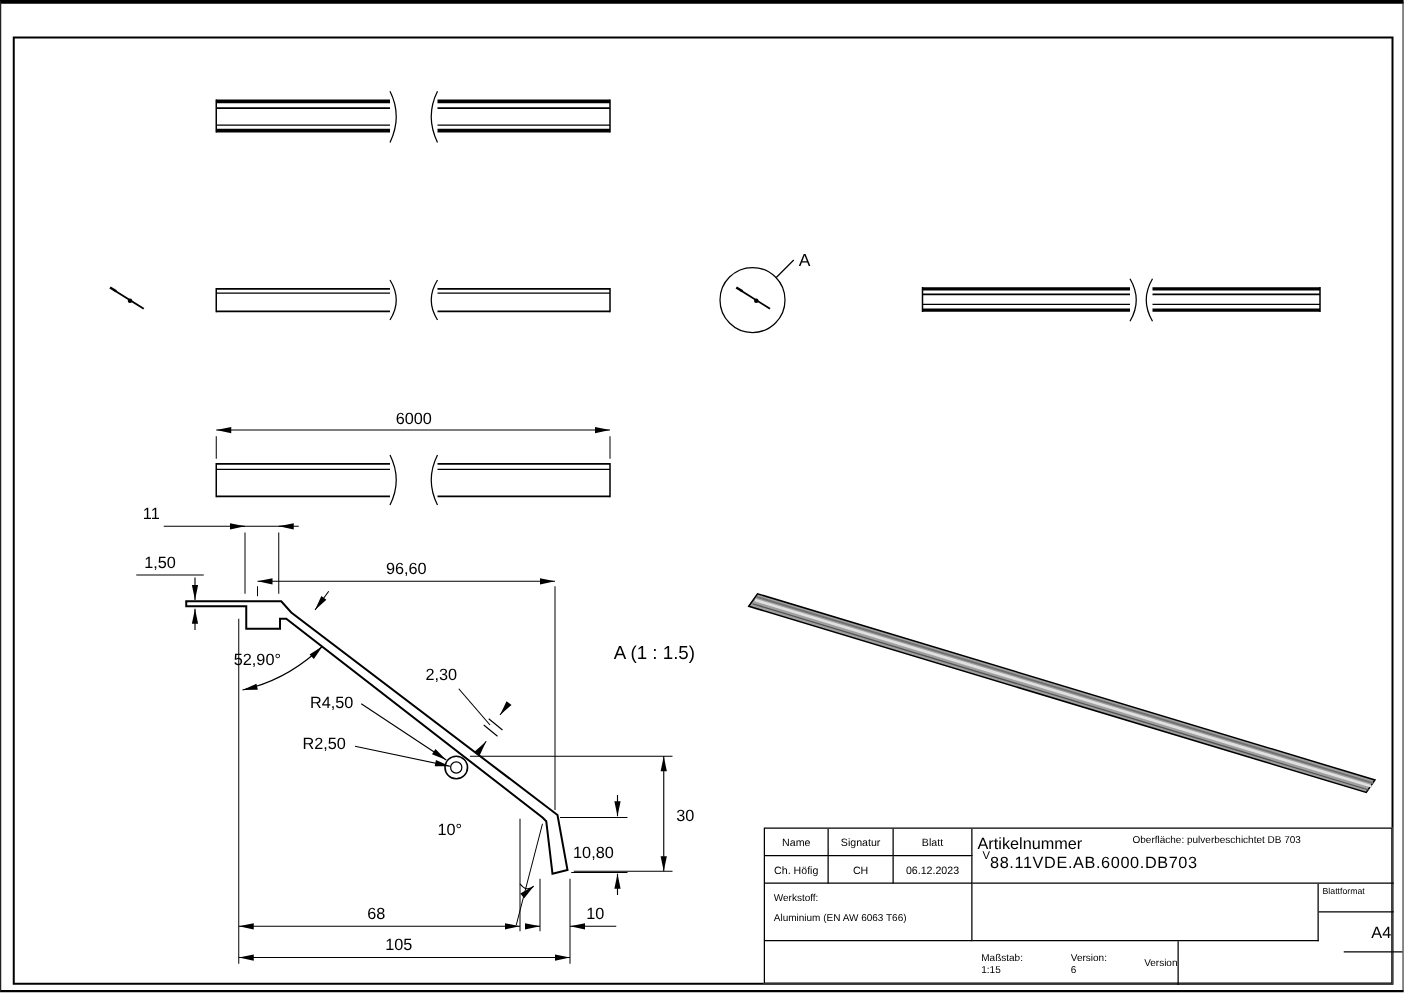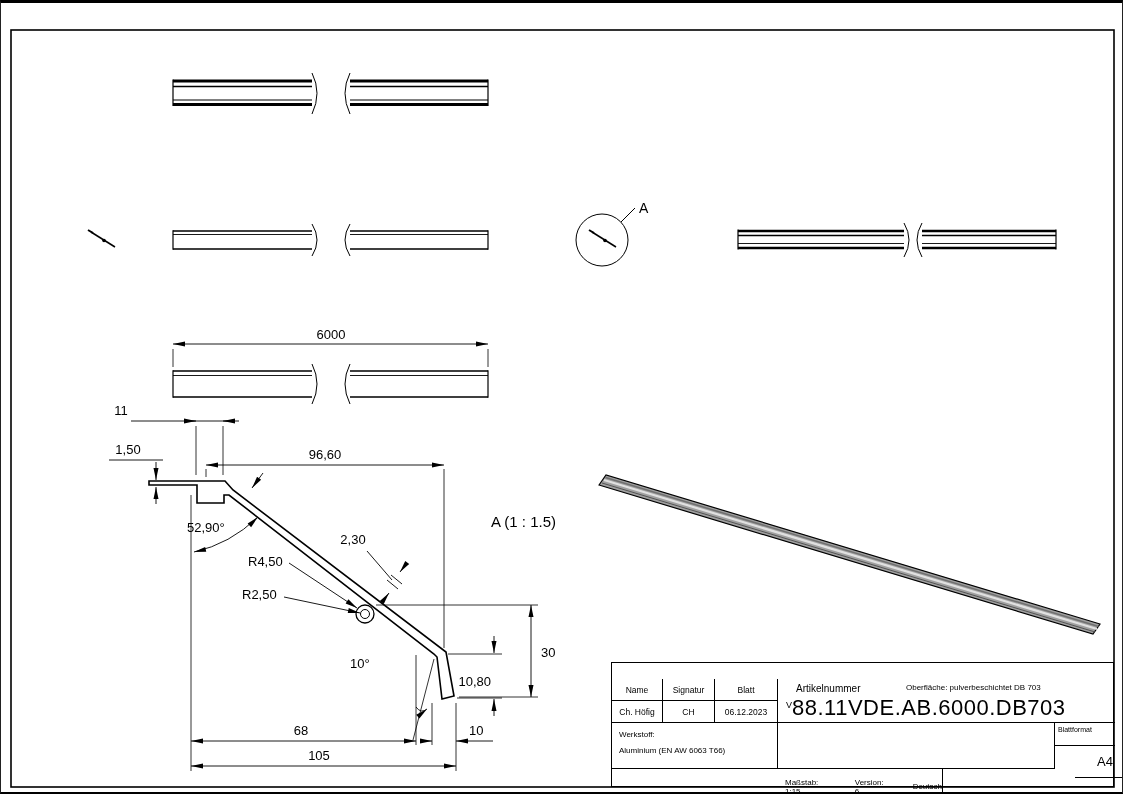--- a/index.html
+++ b/index.html
@@ -9,27 +9,27 @@
     border-top:3px solid #000; border-bottom:2px solid #000;
     border-left:1px solid #222; border-right:1px solid #222;
     overflow:hidden;
   }
   .sheet > svg { position:absolute; left:0; top:0; }
   svg text.t { fill:#000; stroke:none; font-family:"Liberation Sans", sans-serif; }
 
   
   .tb { position:absolute; left:610px; top:659px; width:503px; height:125px;
         border:1px solid #000; background:#fff; }
-  .tb .cell { position:absolute; font-size:8.5px; color:#000;margin-top:16px; }
+  .tb .cell { position:absolute; font-size:8.5px; color:#000; }
   .br { border-right:1px solid #000; }
   .bb { border-bottom:1px solid #000; }
   .cc { display:flex; align-items:center; justify-content:center; }
   .cl { display:flex; align-items:center; padding-left:7px; }
   .pnp { font-size:9px; vertical-align:7px; }
-  .pn  { font-size:22px; letter-spacing:0.5px; }
+  .pn  { font-size:13px; letter-spacing:0.5px; }
 </style>
 </head>
 <body>
 
 <div class="sheet">
 
 <svg width="1123" height="794" viewBox="0 0 1123 794">
   <defs>
     <marker id="arr" markerUnits="userSpaceOnUse" markerWidth="13" markerHeight="7" refX="12.5" refY="3.5" orient="auto-start-reverse">
       <path d="M0.5,1 L12.5,3.5 L0.5,6 Z" fill="#000"></path>
@@ -174,21 +174,21 @@
     </g>
   </g>
 </svg>
 
 <div class="tb">
   <div class="cell cc br bb" style="left:0;top:0;width:51px;height:22px">Name</div>
   <div class="cell cc br bb" style="left:51px;top:0;width:52px;height:22px">Signatur</div>
   <div class="cell cc br bb" style="left:103px;top:0;width:63px;height:22px">Blatt</div>
 
   <div class="cell bb" style="left:166px;top:0;width:337px;height:44px">
-    <span style="position:absolute;left:18px;top:4px;font-size:10px">Artikelnummer</span>
+    <span style="position:absolute;left:4px;top:4px;font-size:13px">Artikelnummer</span>
     <span style="position:absolute;left:128px;top:4px;font-size:8px">Oberfläche:  pulverbeschichtet DB 703</span>
     <span style="position:absolute;left:8px;top:16px">
       <sup class="pnp">V</sup><span class="pn">88.11VDE.AB.6000.DB703</span>
     </span>
   </div>
 
   <div class="cell cc br bb" style="left:0;top:22px;width:51px;height:22px">Ch. Höfig</div>
   <div class="cell cc br bb" style="left:51px;top:22px;width:52px;height:22px">CH</div>
   <div class="cell cc br bb" style="left:103px;top:22px;width:63px;height:22px">06.12.2023</div>
 
@@ -197,17 +197,17 @@
     <span style="position:absolute;left:7px;top:23px;font-size:8px">Aluminium (EN AW 6063 T66)</span>
   </div>
   <div class="cell br bb" style="left:166px;top:44px;width:277px;height:46px"></div>
 
   <div class="cell bb" style="left:443px;top:44px;width:60px;height:23px;font-size:7px;padding:3px 0 0 3px">Blattformat</div>
   <div class="cell cc bb" style="left:463px;top:67px;width:60px;height:32px;font-size:13px">A4</div>
 
   <div class="cell cl br" style="left:166px;top:90px;width:165px;height:35px;font-size:8px;gap:29px">
     <span>Maßstab: 1:15</span>
     <span>Version: 6</span>
-    <span>Deutsch</span>
+    <span>Version</span>
   </div>
 </div>
 
 </div>
 
 </body></html>

